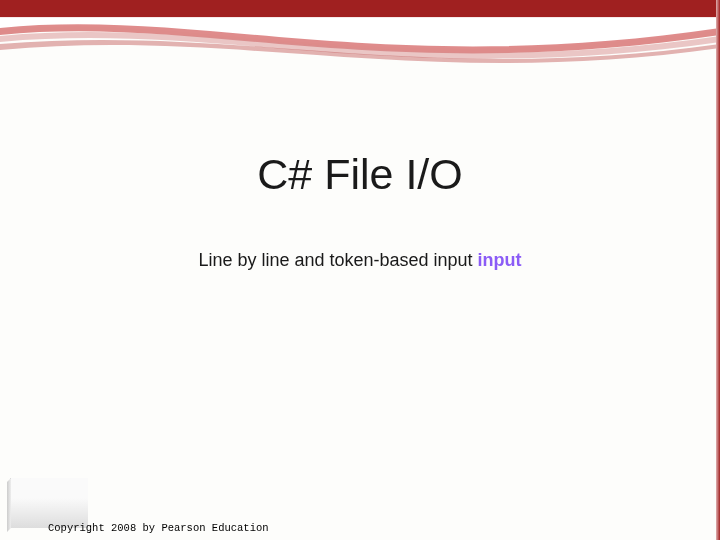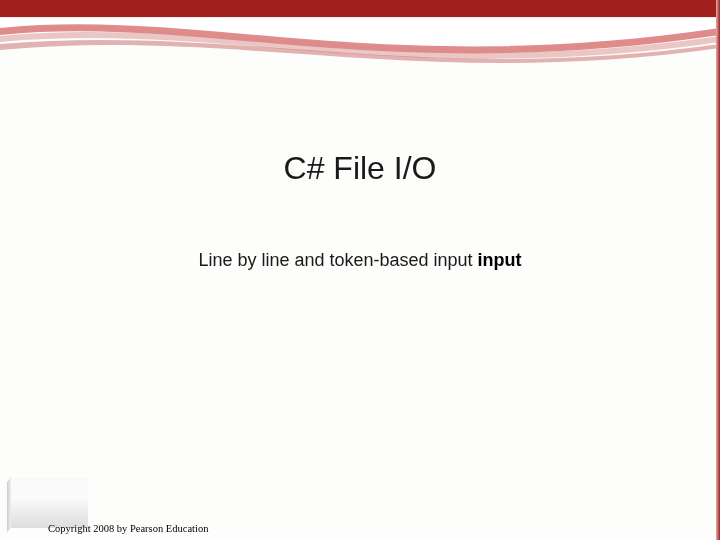--- a/index.html
+++ b/index.html
@@ -34,37 +34,37 @@
       width: 4px;
       height: 100%;
       background: linear-gradient(to right, #e0b0b0, #a02020);
     }
     .title {
       position: absolute;
       top: 150px;
       left: 0;
       right: 0;
       text-align: center;
-      font-size: 32px;
+      font-size: 43px;
       font-weight: normal;
       color: #1a1a1a;
       font-family: Verdana, Geneva, sans-serif;
     }
     .subtitle {
       position: absolute;
       top: 250px;
       left: 0;
       right: 0;
       text-align: center;
       font-size: 18px;
       color: #1a1a1a;
       font-family: Verdana, Geneva, sans-serif;
     }
     .subtitle .em {
-      color: #000000;
+      color: #8b5cf6;
       font-weight: bold;
     }
     .book-placeholder {
       position: absolute;
       bottom: 12px;
       left: 10px;
       width: 78px;
       height: 50px;
       background: linear-gradient(to top, #ddd 0%, #fafafa 60%);
       border-left: 1px solid #ccc;
@@ -79,21 +79,21 @@
       background: linear-gradient(to right, #ccc, #eee);
       transform: skewY(-45deg);
       transform-origin: bottom right;
     }
     .copyright {
       position: absolute;
       bottom: 6px;
       left: 48px;
       font-size: 10.5px;
       color: #000;
-      font-family: Liberation Serif, serif;
+      font-family: Liberation Mono, monospace;
     }
   </style>
 </head>
 <body>
 
 <div class="top-bar"></div>
 
 <svg class="swoosh" viewBox="0 0 720 90" preserveAspectRatio="none">
   <path d="M 0 30 C 180 10, 360 80, 720 30 L 720 17 L 0 17 Z" fill="#ffffff" opacity="0.9"></path>
   <path d="M 0 35 C 200 15, 380 85, 720 35 L 720 28 C 380 78, 200 8, 0 28 Z" fill="#c94040" opacity="0.6"></path>

